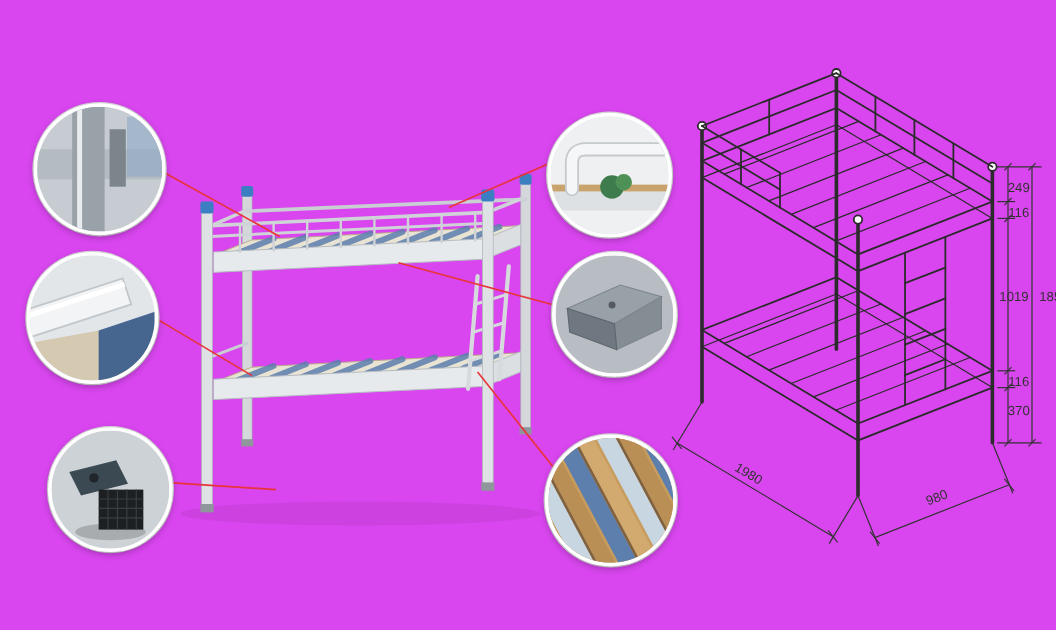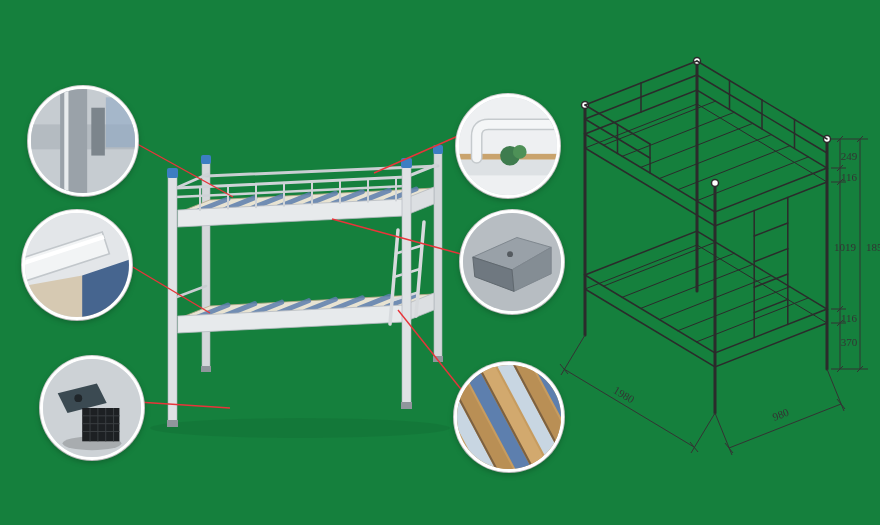--- a/index.html
+++ b/index.html
@@ -1,18 +1,18 @@
 <!DOCTYPE html>
 <html><head>
 <meta charset="utf-8">
 <style>
   html,body{margin:0;padding:0;background:#ffffff;}
   .stage{
-    position:relative;width:880px;height:525px;background:#15803d;overflow:hidden;
-    font-family:Liberation Serif, serif;
+    position:relative;width:880px;height:525px;background:#d946ef;overflow:hidden;
+    font-family:Liberation Sans, sans-serif;
   }
   svg.layer{position:absolute;left:0;top:0;}
   .detail-circle{
     position:absolute;border-radius:50%;border:3px solid #ffffff;
     box-shadow:0 2px 6px rgba(0,0,0,.28),0 0 0 1px #dddddd;
     overflow:hidden;background:#dfe3e6;
   }
   .detail-circle svg{display:block;width:100%;height:100%;}
   text.dim{font-size:11px;fill:#333333;}
 </style>

